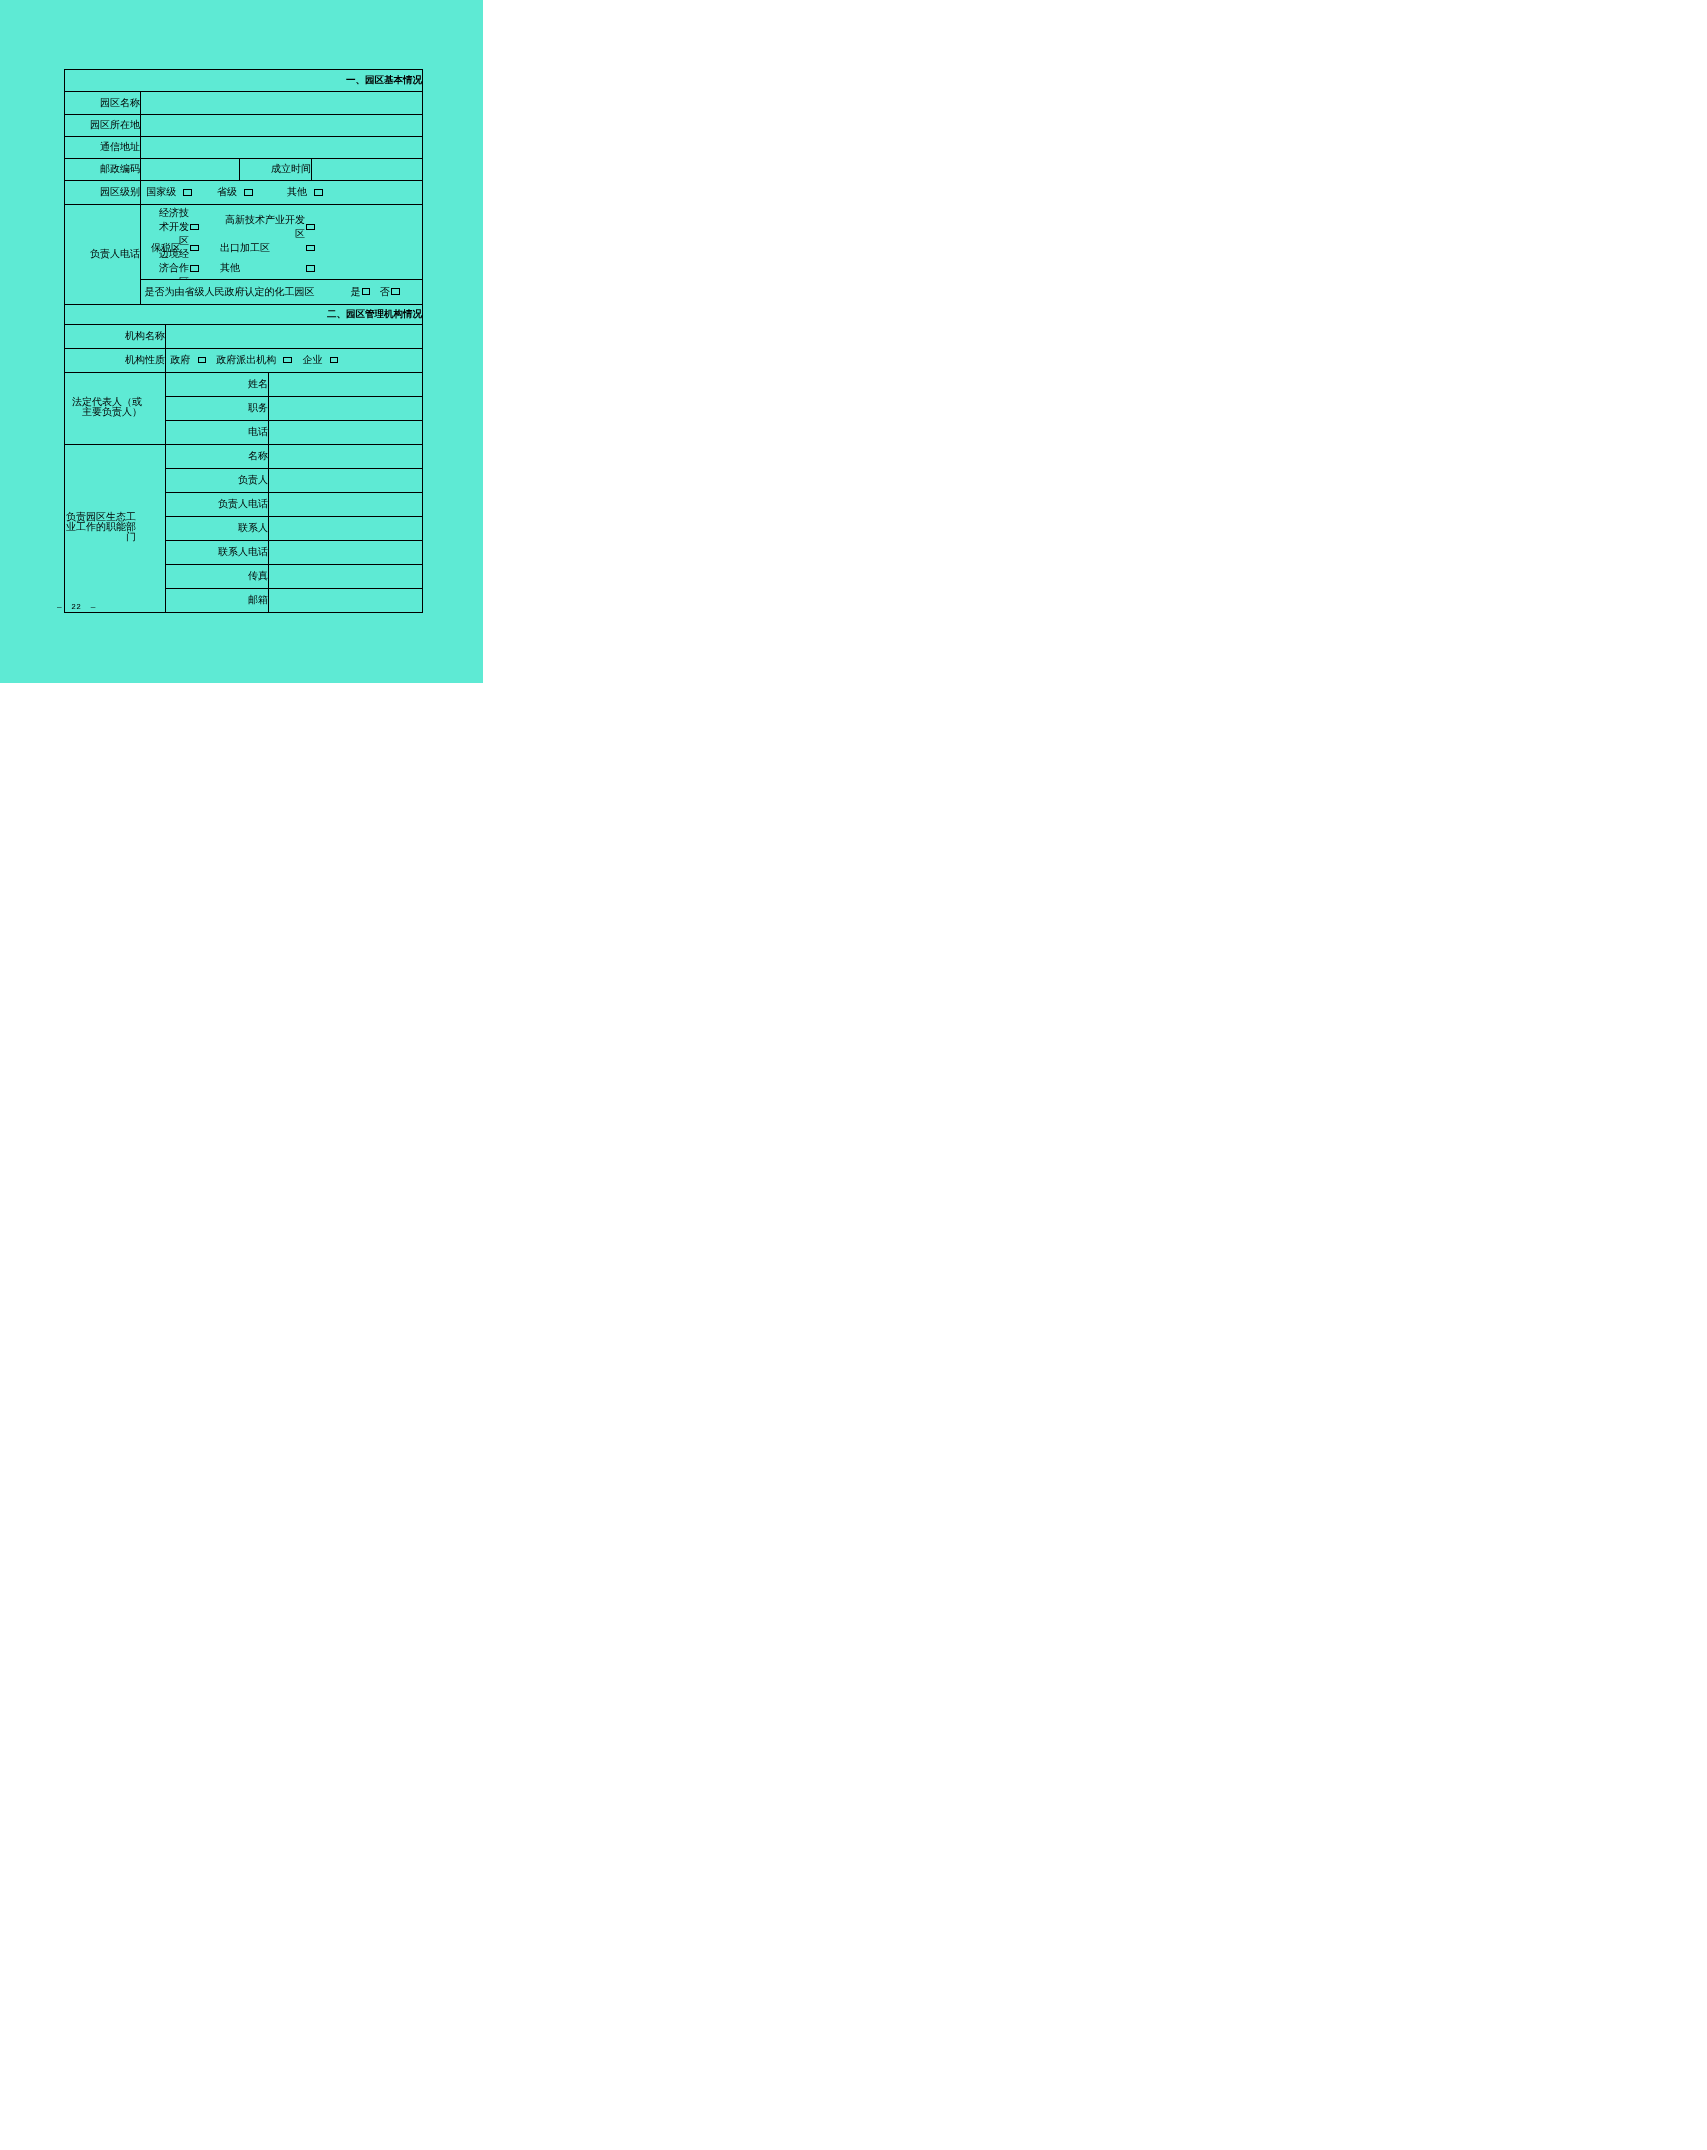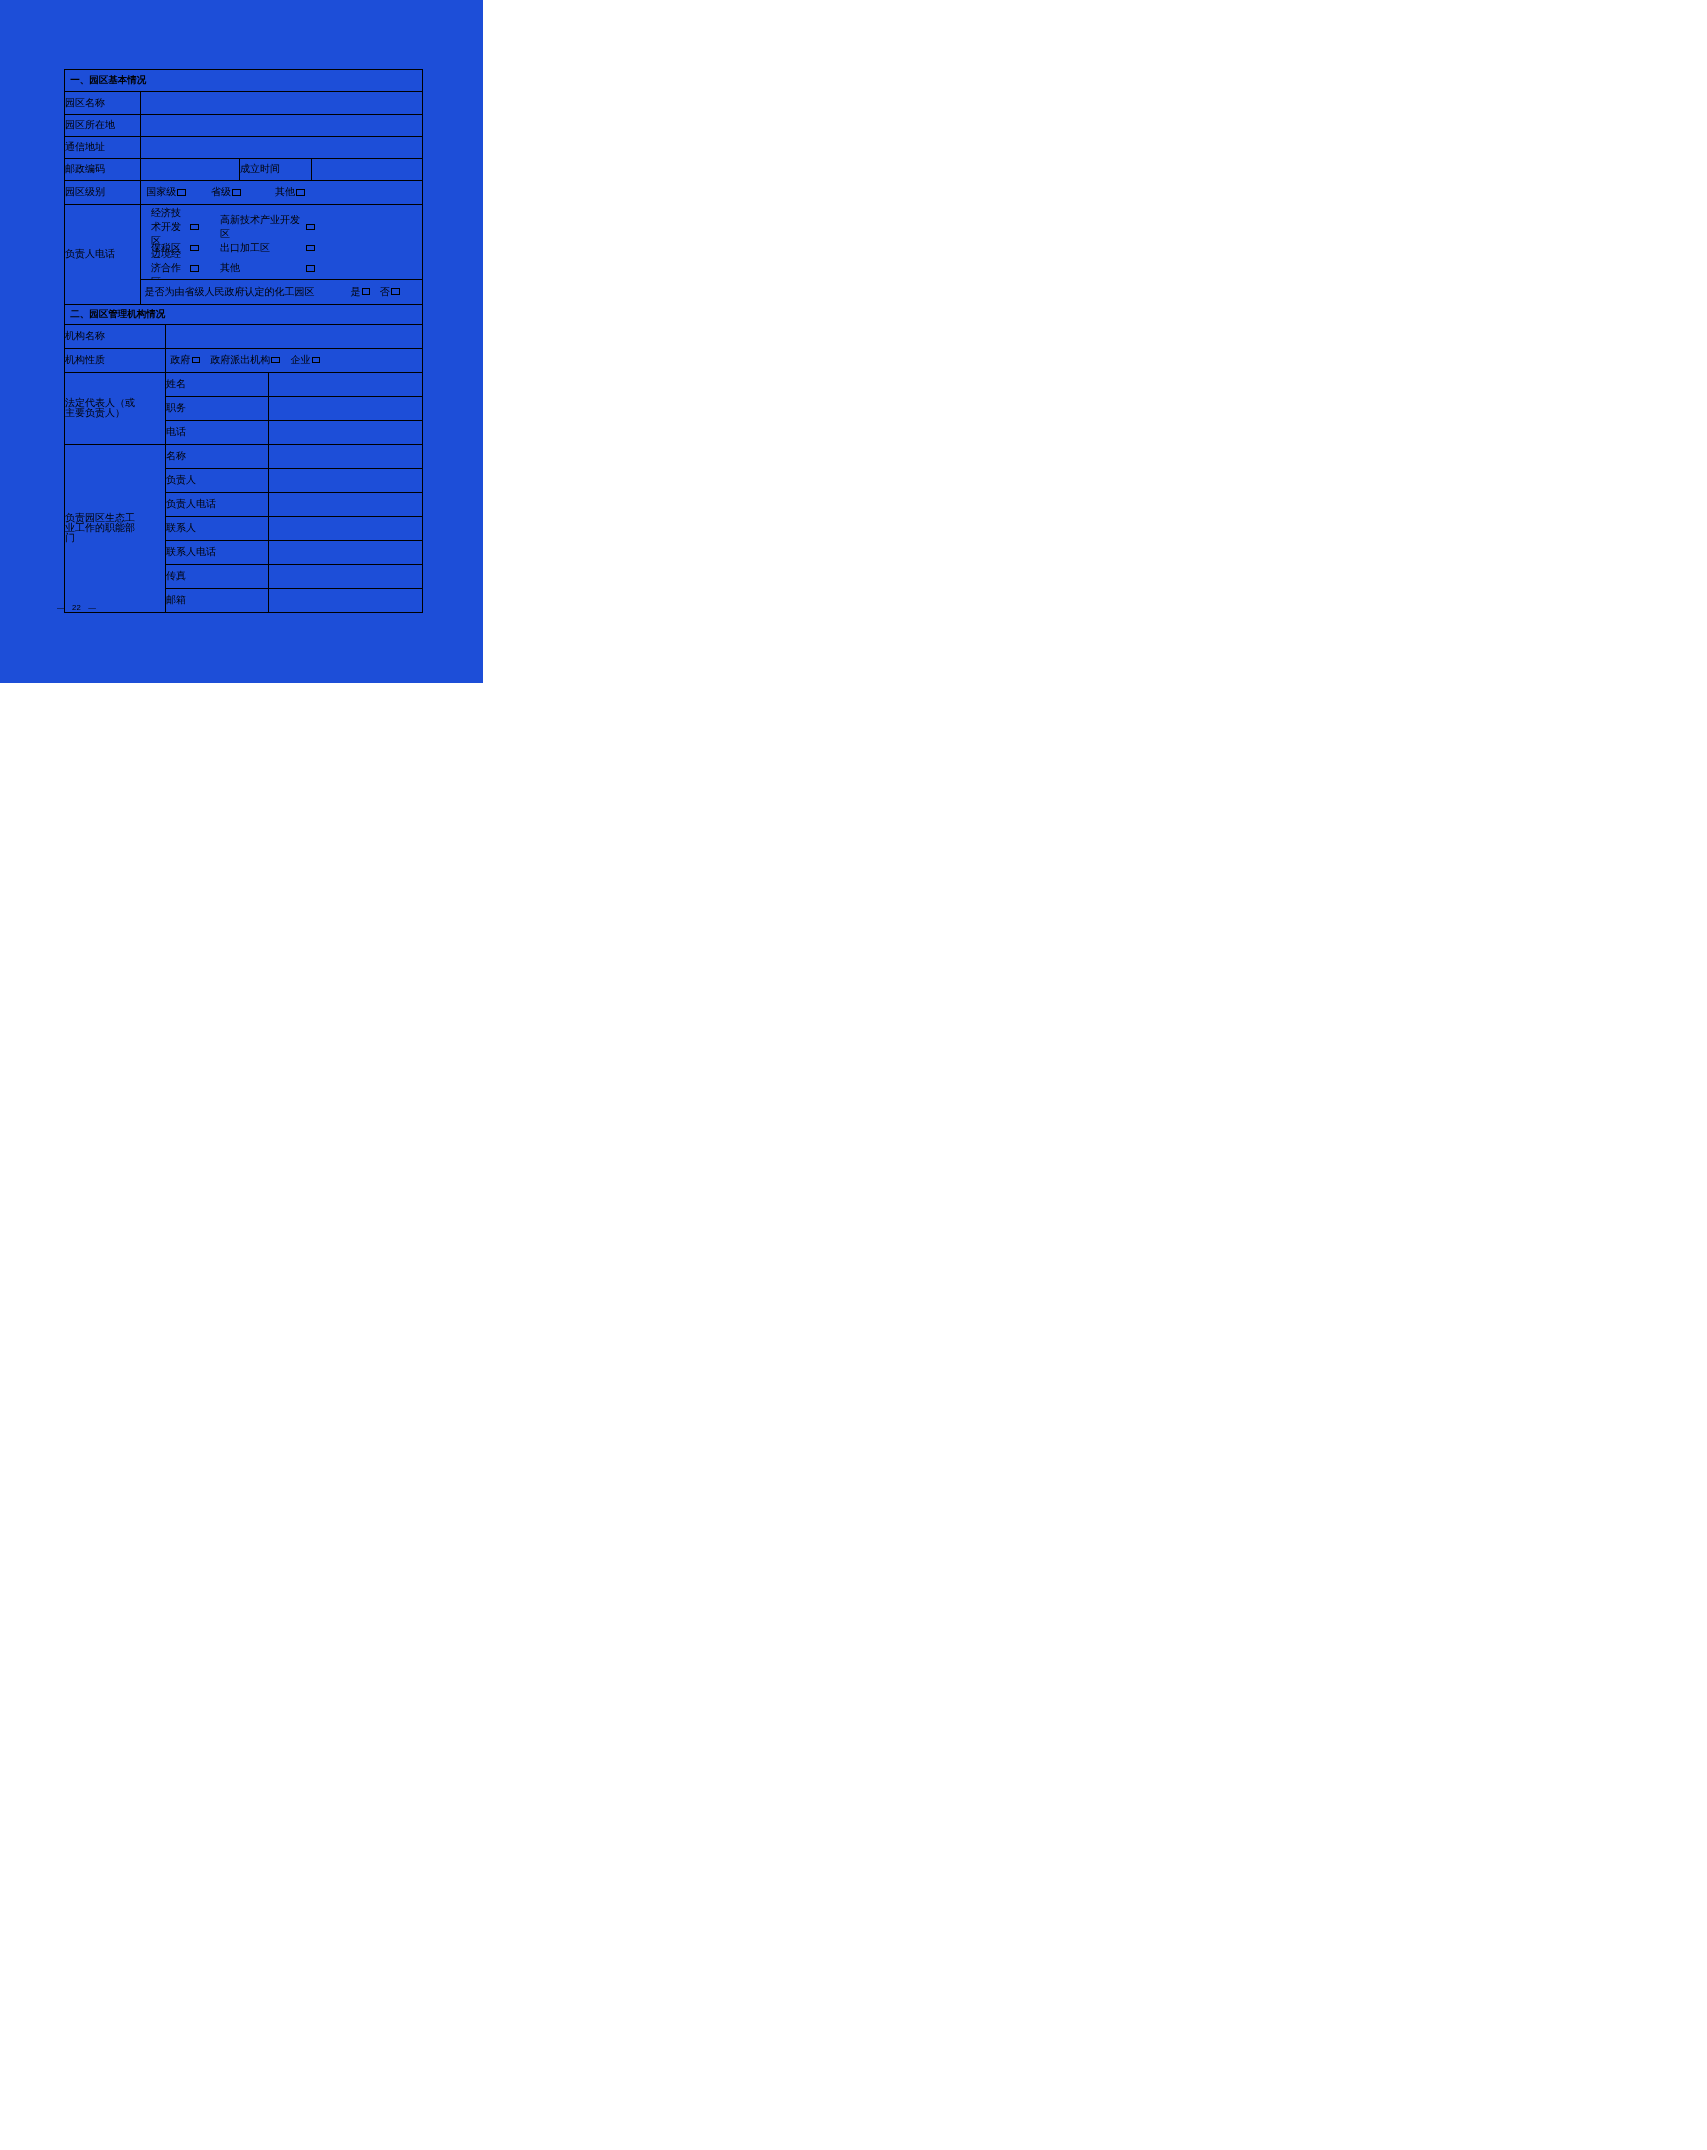--- a/index.html
+++ b/index.html
@@ -1,21 +1,22 @@
 <!DOCTYPE html>
 <html style="font-size:6.9px"><head>
 <meta charset="utf-8">
 <style>
   html,body{margin:0;padding:0;background:#ffffff;}
   .page{
     position:relative;
     width:483px;height:683px;
-    background:#1d4ed8;
-    font-family:Liberation Sans, sans-serif;
+    background:#5eead4;
+    font-family:Liberation Mono, monospace;
     color:#000;
+    text-align:right;
   }
   table.form{
     position:absolute;left:64px;top:69px;
     width:358px;
     border-collapse:collapse;
     table-layout:fixed;
   }
   table.form td{
     border:0.4px solid #000;
     border-top-width:0.9px;border-bottom-width:0.9px;
@@ -35,21 +36,21 @@
   .lbl-narrow{max-width:77px;line-height:10px;}
   .dept-narrow{max-width:71px;line-height:10px;}
   
   .box{
     display:inline-block;width:8.6px;height:6.5px;
     border:0.9px solid #000;box-sizing:border-box;
     vertical-align:-0.4px;margin-left:1.3px;flex:0 0 auto;
   }
   
   .optrow{display:flex;align-items:center;}
-  .optrow .opt{display:inline-flex;align-items:center;}
+  .optrow .opt{display:inline-flex;align-items:center;gap:6px;}
   .lvl{padding-left:5.2px;}
   .lvl .opt+.opt{margin-left:25px;}
   .lvl .opt:last-child{margin-left:34px;}
   .nat{padding-left:4.3px;}
   .nat .opt+.opt{margin-left:10px;}
   .nat .opt:last-child{margin-left:10.3px;}
   
   .cbgrid{padding:12px 0 0 10px;}
   .cbrow{display:flex;align-items:center;height:20.6px;}
   .cbitem{display:inline-flex;justify-content:space-between;align-items:center;}

